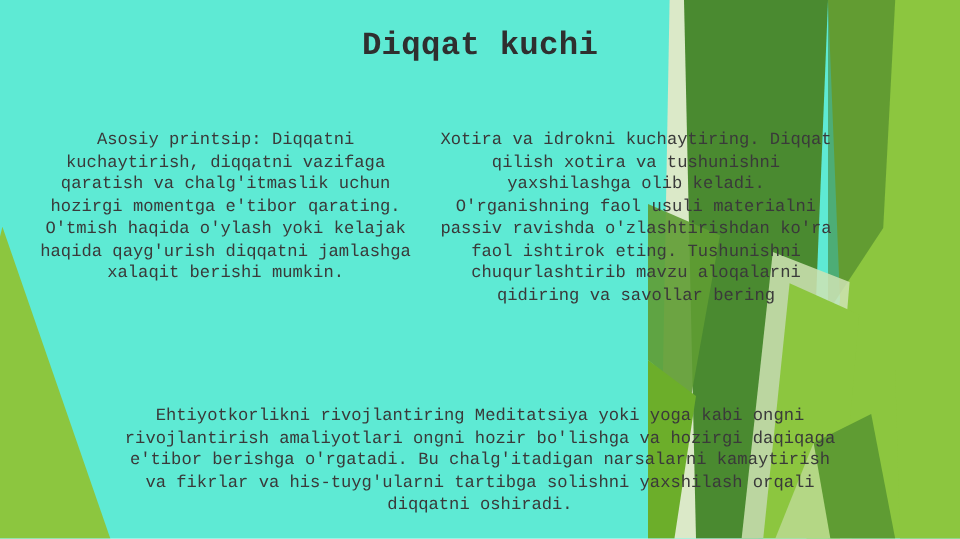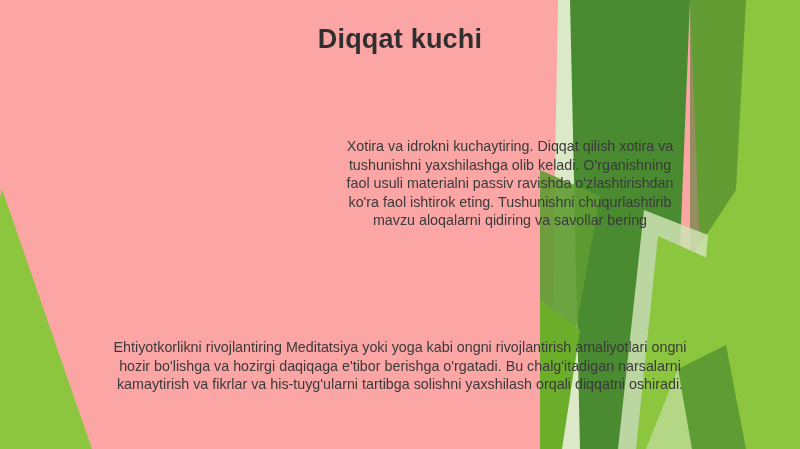--- a/index.html
+++ b/index.html
@@ -5,23 +5,23 @@
   html, body {
     margin: 0;
     padding: 0;
     background: #ffffff;
   }
 
   #slide {
     position: relative;
     width: 800px;
     height: 449px;
-    background: #fca5a5;
+    background: #5eead4;
     overflow: hidden;
-    font-family: Liberation Sans, sans-serif;
+    font-family: Liberation Mono, monospace;
   }
 
   
   .deco {
     position: absolute;
     pointer-events: none;
   }
 
   #deco-right {
     top: 0;
@@ -67,24 +67,23 @@
     z-index: 4;
   }
 
   #block-left {
     left: 30px;
     top: 108px;
     width: 316px;
   }
 
   #block-right {
-    left: 344px;
+    left: 364px;
     top: 108px;
     width: 332px;
-    margin-top: 29px;
   }
 
   #block-bottom {
     left: 100px;
     top: 306px;
     width: 600px;
     margin-top: 32px;
   }
 </style>
 </head>
@@ -108,18 +107,19 @@
   </svg>
 
   <svg class="deco" id="deco-bottom-right" viewBox="0 0 240 140" preserveAspectRatio="none">
     <polygon points="86,140 118,60 150,140" fill="#cfe3b4" opacity="0.6"></polygon>
     <polygon points="118,60 166,36 186,140 132,140" fill="#5f9c33"></polygon>
     <polygon points="186,0 240,0 240,140 190,140" fill="#8cc63f"></polygon>
   </svg>
 
   <div id="title">Diqqat kuchi</div>
 
+  <div class="body-text" id="block-left">Asosiy printsip: Diqqatni kuchaytirish, diqqatni vazifaga qaratish va chalg'itmaslik uchun hozirgi momentga e'tibor qarating. O'tmish haqida o'ylash yoki kelajak haqida qayg'urish diqqatni jamlashga xalaqit berishi mumkin.</div>
 
   <div class="body-text" id="block-right">Xotira va idrokni kuchaytiring. Diqqat qilish xotira va tushunishni yaxshilashga olib keladi. O'rganishning faol usuli materialni passiv ravishda o'zlashtirishdan ko'ra faol ishtirok eting. Tushunishni chuqurlashtirib mavzu aloqalarni qidiring va savollar bering</div>
 
   <div class="body-text" id="block-bottom">Ehtiyotkorlikni rivojlantiring Meditatsiya yoki yoga kabi ongni rivojlantirish amaliyotlari ongni hozir bo'lishga va hozirgi daqiqaga e'tibor berishga o'rgatadi. Bu chalg'itadigan narsalarni kamaytirish va fikrlar va his-tuyg'ularni tartibga solishni yaxshilash orqali diqqatni oshiradi.</div>
 
 </div>
 
 </body></html>

